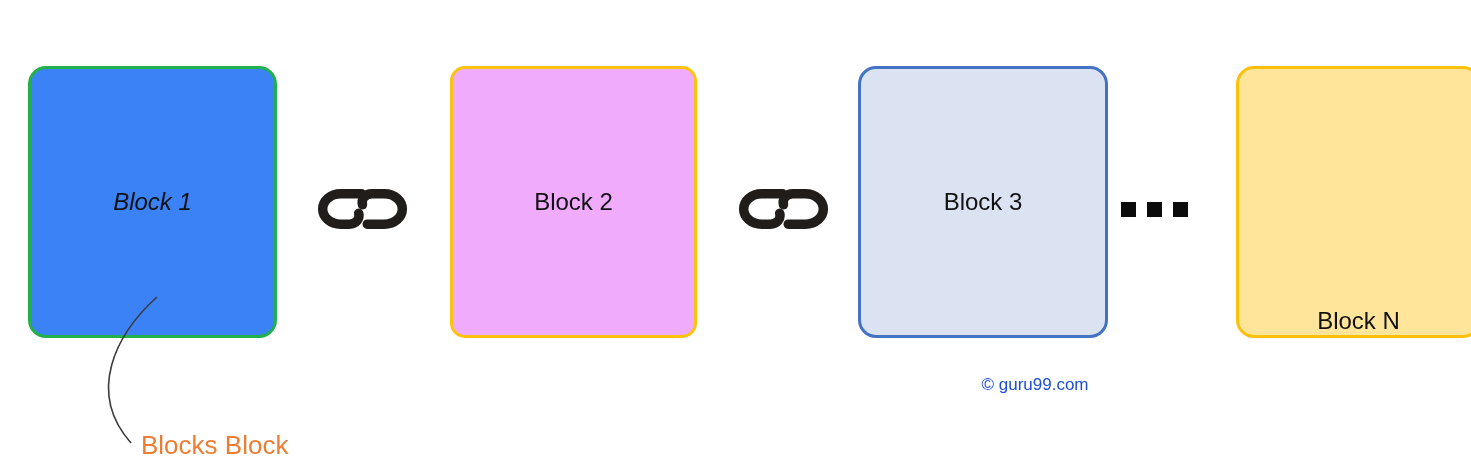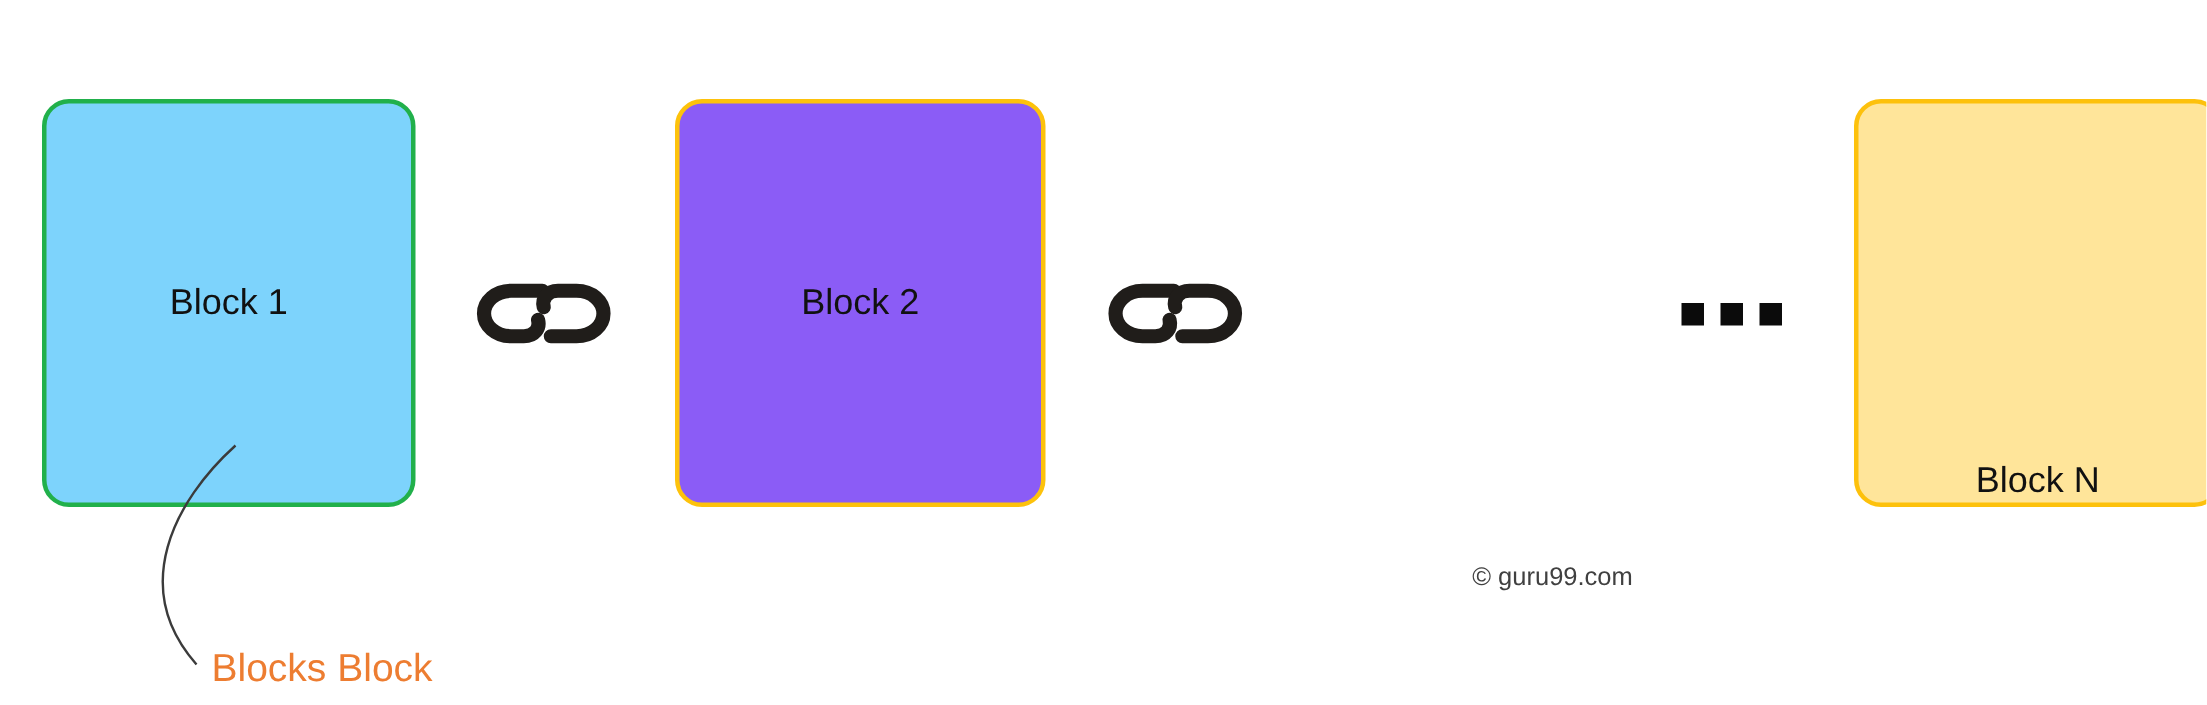--- a/index.html
+++ b/index.html
@@ -64,21 +64,21 @@
     height: 15px;
     display: inline-block;
   }
 
   .credit {
     position: absolute;
     left: 1035px;
     top: 375px;
     transform: translateX(-50%);
     font-size: 17px;
-    color: #404040;
+    color: #1d4ed8;
     white-space: nowrap;
   }
 
   .genesis-label {
     position: absolute;
     left: 141px;
     top: 430px;
     font-size: 26px;
     white-space: nowrap;
   }
@@ -90,42 +90,45 @@
     height: 470px;
     pointer-events: none;
   }
 </style>
 </head>
 <body>
 
 <div class="canvas">
 
 
-  <div class="block block-1" style="background-color: #7dd3fc; border-color: rgb(33, 176, 75);">
+  <div class="block block-1" style="background-color: #3b82f6; border-color: rgb(33, 176, 75); font-style: italic;">
     <span class="block-label">Block 1</span>
   </div>
 
   <svg class="chain-icon chain-1" viewBox="0 0 96 46">
     <g fill="none" stroke-width="10" stroke-linecap="round" stroke-linejoin="round" style="stroke: rgb(32, 29, 26);">
       <path d="M 47 7 H 25 C 14 7 6 14.5 6 23 C 6 31.5 14 39 25 39 H 34 C 41.5 39 45.5 33.5 44 27.5"></path>
       <path d="M 53 39 H 71 C 82 39 90 31.5 90 23 C 90 14.5 82 7 71 7 H 58 C 50.5 7 46.5 12.5 48 18.5"></path>
     </g>
   </svg>
 
-  <div class="block block-2" style="background-color: #8b5cf6; border-color: rgb(253, 194, 12);">
+  <div class="block block-2" style="background-color: #f0abfc; border-color: rgb(253, 194, 12); border-radius: 15px;">
     <span class="block-label">Block 2</span>
   </div>
 
   <svg class="chain-icon chain-2" viewBox="0 0 96 46">
     <g fill="none" stroke-width="10" stroke-linecap="round" stroke-linejoin="round" style="stroke: rgb(32, 29, 26);">
       <path d="M 47 7 H 25 C 14 7 6 14.5 6 23 C 6 31.5 14 39 25 39 H 34 C 41.5 39 45.5 33.5 44 27.5"></path>
       <path d="M 53 39 H 71 C 82 39 90 31.5 90 23 C 90 14.5 82 7 71 7 H 58 C 50.5 7 46.5 12.5 48 18.5"></path>
     </g>
   </svg>
 
+  <div class="block block-3" style="background-color: rgb(219, 227, 243); border-color: rgb(68, 114, 196);">
+    <span class="block-label">Block 3</span>
+  </div>
 
   <div class="ellipsis">
     <span class="sq" style="background-color: rgb(11, 11, 11);"></span>
     <span class="sq" style="background-color: rgb(11, 11, 11);"></span>
     <span class="sq" style="background-color: rgb(11, 11, 11);"></span>
   </div>
 
   <div class="block block-n" style="background-color: rgb(255, 229, 154); border-color: rgb(253, 193, 12);">
     <span class="block-label">Block N</span>
   </div>

